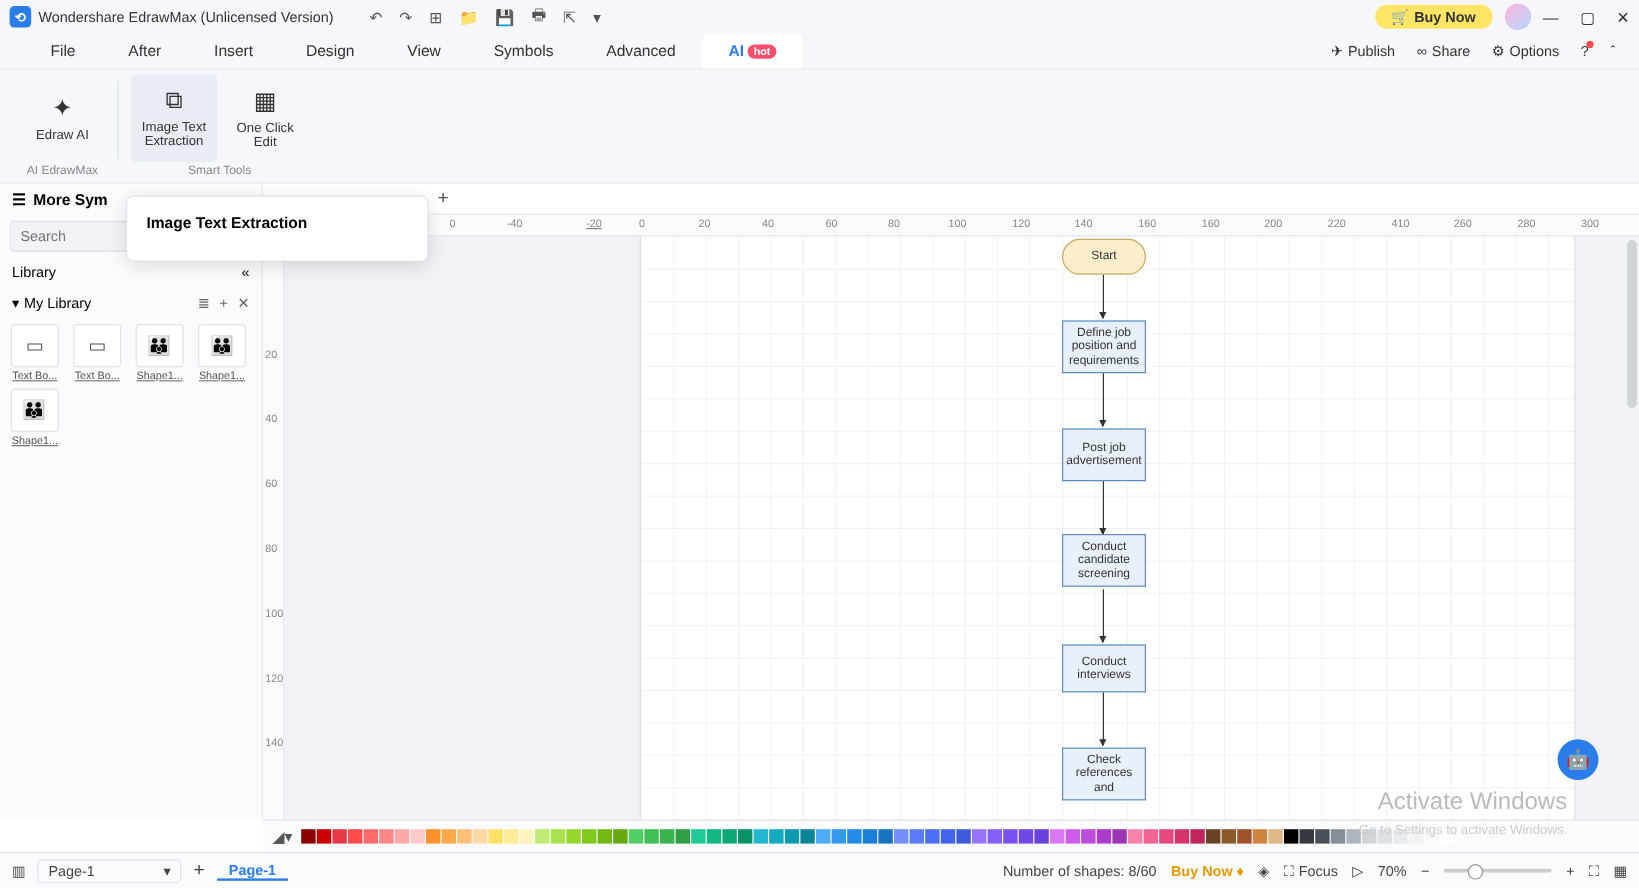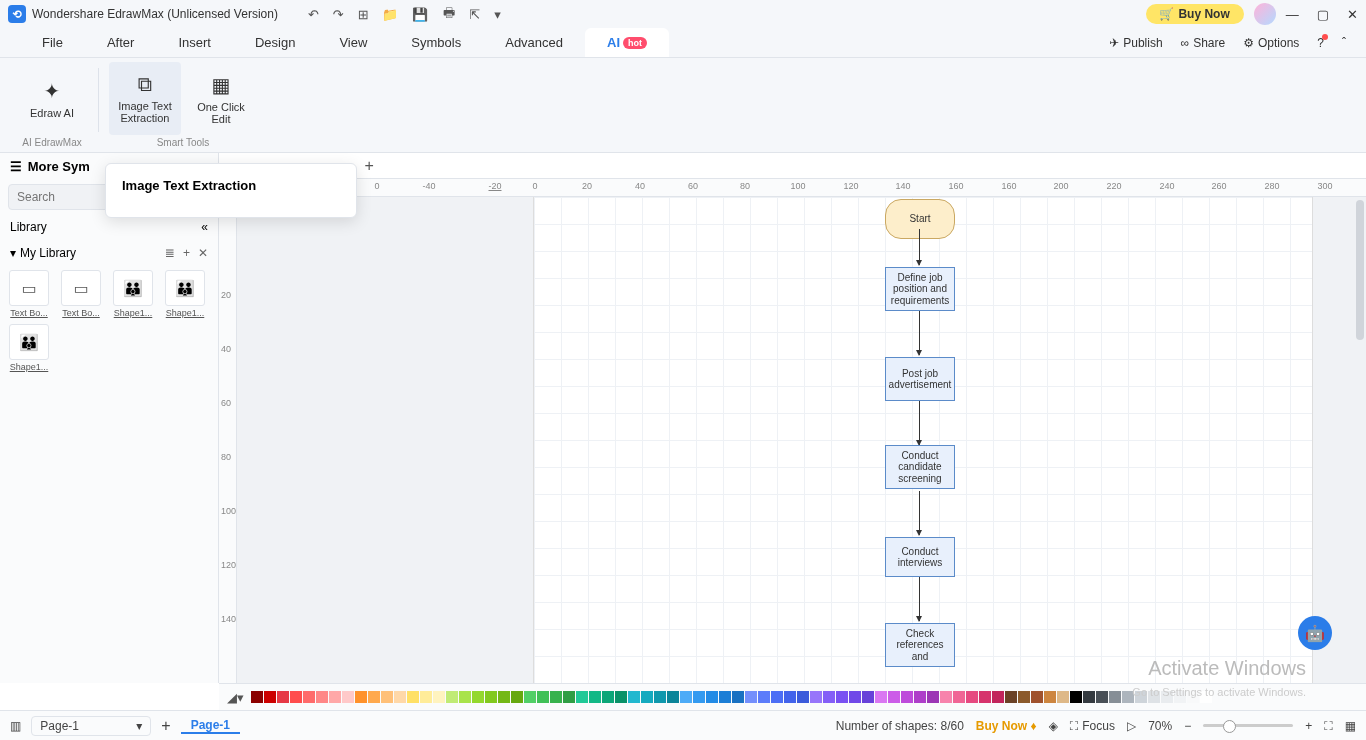--- a/index.html
+++ b/index.html
@@ -67,21 +67,21 @@
 .ruler-h { position: absolute; top: 26px; left: 18px; right: 0; height: 18px; background: #fafbfc; border-bottom: 1px solid #e0e4ea; font-size: 9px; color: #888; }
 .ruler-h-tick { position: absolute; top: 2px; transform: translateX(-50%); }
 .ruler-v { position: absolute; top: 44px; left: 0; width: 18px; bottom: 0; background: #fafbfc; border-right: 1px solid #e0e4ea; font-size: 9px; color: #888; }
 .ruler-v-tick { position: absolute; left: 2px; transform: translateY(-50%); writing-mode: horizontal-tb; }
 .canvas-viewport { position: absolute; top: 44px; left: 18px; right: 0; bottom: 0; background: #f0f2f5; overflow: hidden; }
 .page-bg { position: absolute; top: 0; left: 296px; width: 780px; height: 100%; background: #fff; background-image: linear-gradient(#eef1f5 1px, transparent 1px), linear-gradient(90deg, #eef1f5 1px, transparent 1px); background-size: 27px 27px; border-left: 1px solid #ddd; border-right: 1px solid #ddd; }
 
 
 .flow { position: absolute; left: 648px; top: 0; width: 80px; }
 .node { position: absolute; width: 70px; background: #e8f0fc; border: 1px solid #5b8bc9; font-size: 10px; text-align: center; display: flex; align-items: center; justify-content: center; padding: 4px 2px; line-height: 1.15; color: #333; }
-.node.start { background: #fdeecb; border-color: #caa862; border-radius: 16px; height: 40px; }
+.node.start { background: #fdeecb; border-color: #caa862; border-radius: 16px; height: 30px; }
 .arrow { position: absolute; left: 34px; width: 1px; background: #333; }
 .arrow::after { content: ""; position: absolute; bottom: -1px; left: -3px; border-left: 3.5px solid transparent; border-right: 3.5px solid transparent; border-top: 6px solid #333; }
 
 
 .colorbar { position: absolute; left: 219px; right: 0; bottom: 30px; height: 27px; background: #fafbfc; display: flex; align-items: center; padding: 0 8px; gap: 1px; border-top: 1px solid #e0e4ea; }
 .colorbar .paint-icon { margin-right: 6px; font-size: 13px; color: #555; }
 .swatch { width: 12px; height: 12px; cursor: pointer; }
 
 
 .statusbar { position: absolute; left: 0; right: 0; bottom: 0; height: 30px; background: #fafbfc; border-top: 1px solid #e0e4ea; display: flex; align-items: center; font-size: 12px; color: #444; padding: 0 10px; gap: 10px; }
@@ -251,21 +251,21 @@
         <span class="ruler-h-tick" style="left: 403px;">40</span>
         <span class="ruler-h-tick" style="left: 456px;">60</span>
         <span class="ruler-h-tick" style="left: 508px;">80</span>
         <span class="ruler-h-tick" style="left: 561px;">100</span>
         <span class="ruler-h-tick" style="left: 614px;">120</span>
         <span class="ruler-h-tick" style="left: 666px;">140</span>
         <span class="ruler-h-tick" style="left: 719px;">160</span>
         <span class="ruler-h-tick" style="left: 772px;">160</span>
         <span class="ruler-h-tick" style="left: 824px;">200</span>
         <span class="ruler-h-tick" style="left: 877px;">220</span>
-        <span class="ruler-h-tick" style="left: 930px;">240</span>
+        <span class="ruler-h-tick" style="left: 930px;">410</span>
         <span class="ruler-h-tick" style="left: 982px;">260</span>
         <span class="ruler-h-tick" style="left: 1035px;">280</span>
         <span class="ruler-h-tick" style="left: 1088px;">300</span>
       </div>
     <div class="ruler-v" id="ruler-v">
         <span class="ruler-v-tick" style="top: 98px;">20</span>
         <span class="ruler-v-tick" style="top: 152px;">40</span>
         <span class="ruler-v-tick" style="top: 206px;">60</span>
         <span class="ruler-v-tick" style="top: 260px;">80</span>
         <span class="ruler-v-tick" style="top: 314px;">100</span>

